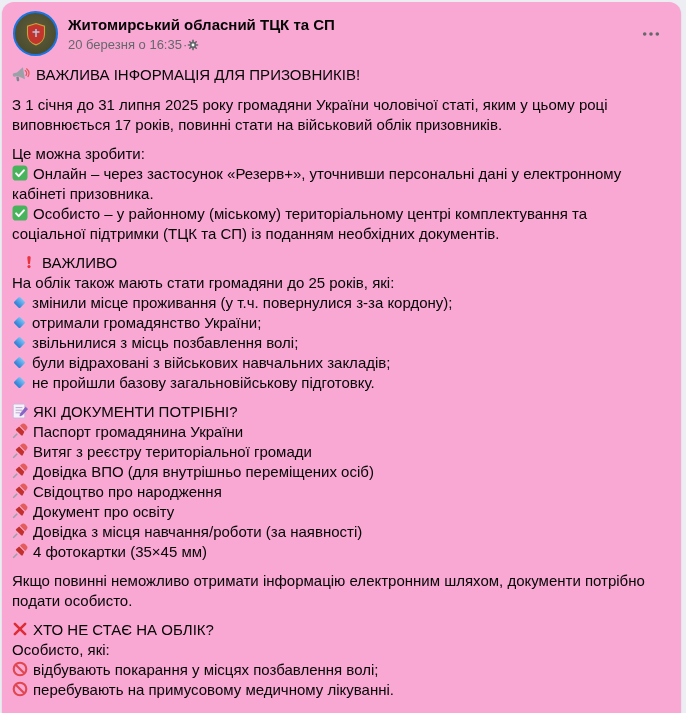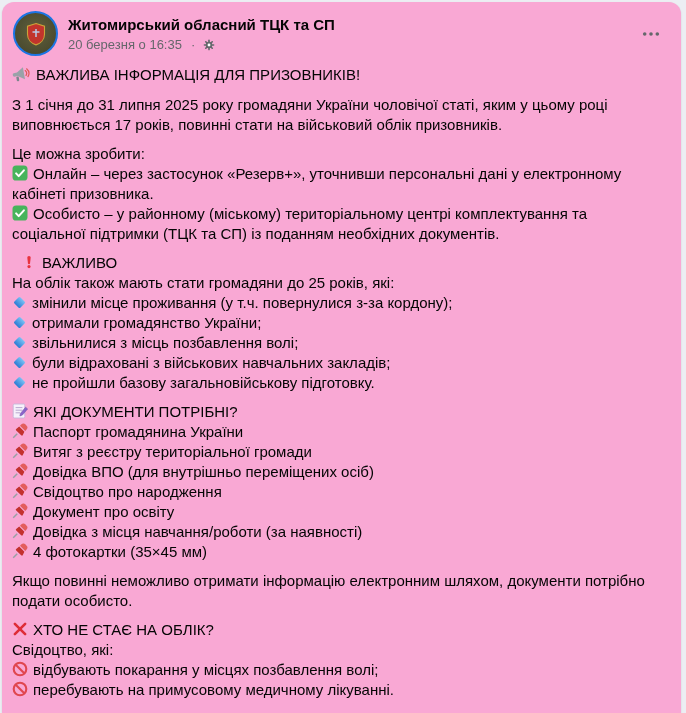--- a/index.html
+++ b/index.html
@@ -18,21 +18,21 @@
   .header{display:flex;align-items:flex-start;padding:9px 16px 2px 11px;position:relative;}
   .avatar{
     width:45px;height:45px;border-radius:50%;box-sizing:border-box;
     border:2.5px solid #1b74e4;
     background:radial-gradient(circle at 50% 45%, #60603e 0%, #4a4a2e 75%);
     display:flex;align-items:center;justify-content:center;
     cursor:pointer;flex:0 0 auto;
   }
   .header-info{margin-left:10px;padding-top:4px;}
   .page-name{font-size:15px;font-weight:700;color:#050505;line-height:19px;cursor:pointer;}
-  .meta{display:flex;align-items:center;gap:8px;color:#65676b;font-size:13px;margin-top:3px;cursor:pointer;}
+  .meta{display:flex;align-items:center;gap:0;color:#65676b;font-size:13px;margin-top:3px;cursor:pointer;}
   .meta .sep{margin:0 0 0 1px;}
   .more-btn{
     position:absolute;right:14px;top:16px;width:32px;height:32px;border-radius:50%;
     display:flex;align-items:center;justify-content:center;cursor:pointer;
   }
   
   .post-body{padding:7px 22px 0 10px;font-size:15px;line-height:20px;color:#050505;}
   .post-body p{margin:0;}
   .para{margin:0 0 9px 0 !important;}
   .group{margin:0 0 9px 0;}
@@ -261,21 +261,21 @@
       <p>
         <span class="ic">
           <svg width="16" height="16" viewBox="0 0 16 16">
               <g fill="#de2c37">
                 <rect x="6.7" y="-0.5" width="2.6" height="17" rx="1.2" transform="rotate(45 8 8)"></rect>
                 <rect x="6.7" y="-0.5" width="2.6" height="17" rx="1.2" transform="rotate(-45 8 8)"></rect>
               </g>
             </svg>
         </span><span>ХТО НЕ СТАЄ НА ОБЛІК?</span>
       </p>
-      <p>Свідоцтво, які:</p>
+      <p>Особисто, які:</p>
       <p>
         <span class="ic">
           <svg width="16" height="16" viewBox="0 0 16 16">
               <circle cx="8" cy="8" r="6.3" fill="none" stroke="#e0474f" stroke-width="2.1"></circle>
               <line x1="3.7" y1="3.7" x2="12.3" y2="12.3" stroke="#e0474f" stroke-width="2.1"></line>
             </svg>
         </span><span>відбувають покарання у місцях позбавлення волі;</span>
       </p>
       <p>
         <span class="ic">

